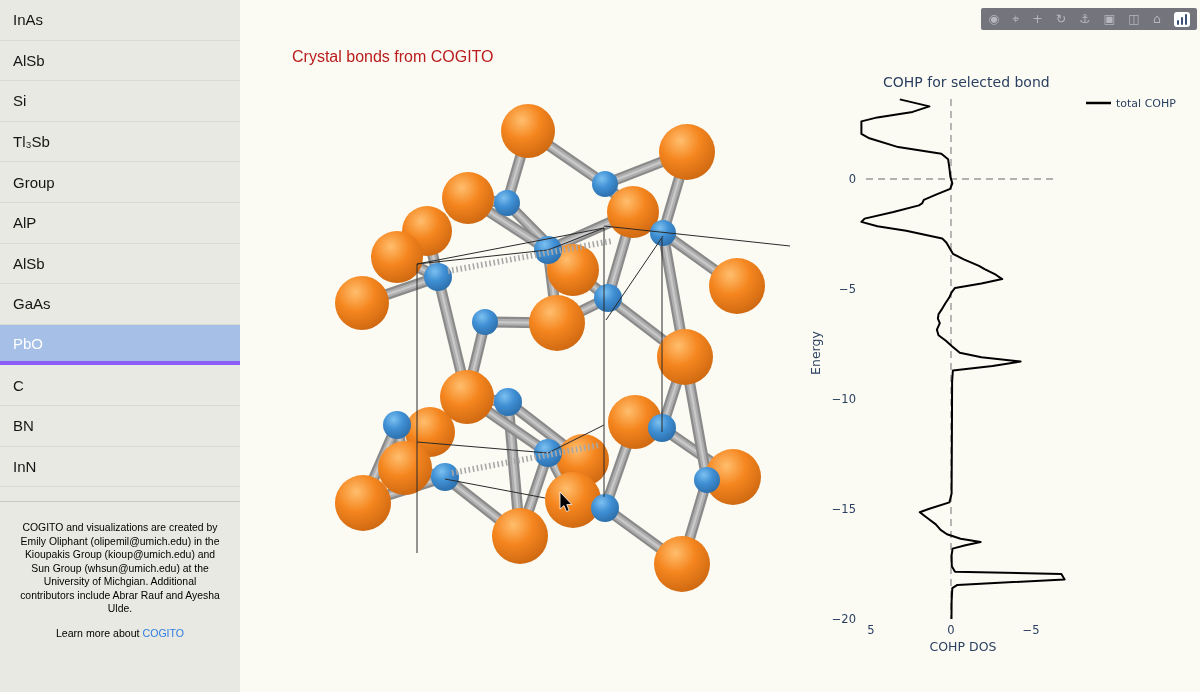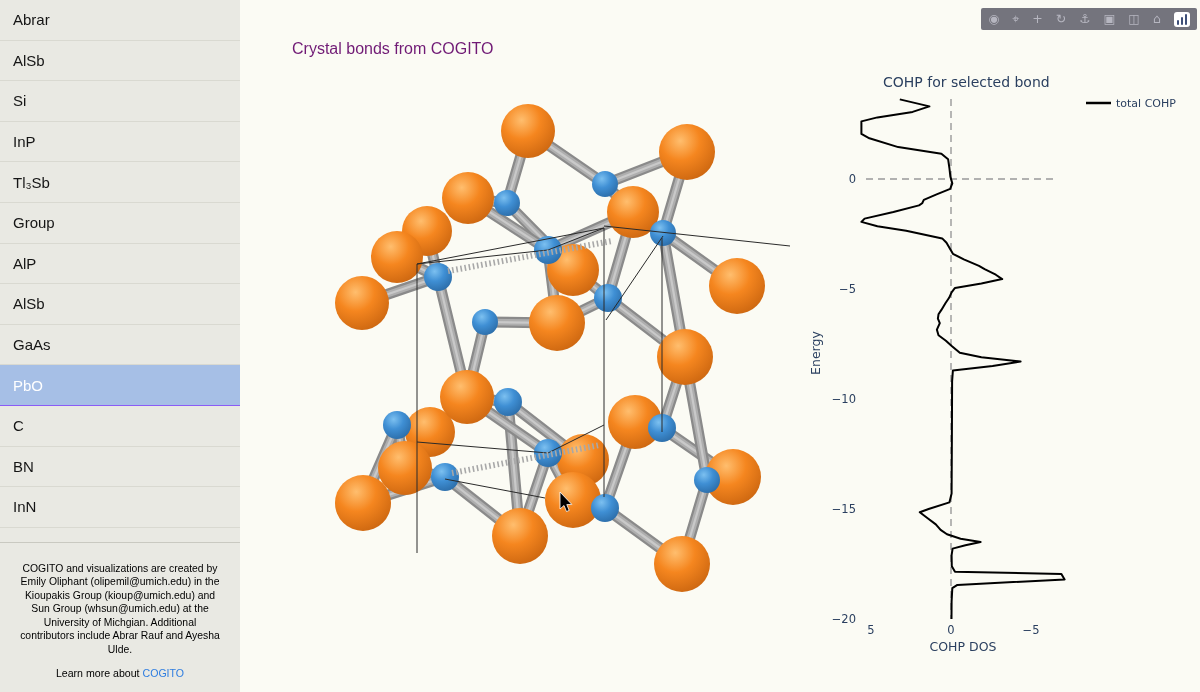--- a/index.html
+++ b/index.html
@@ -6,28 +6,28 @@
   body{width:1200px;height:692px;overflow:hidden;background:#fbfbf4;
        font-family:"Liberation Sans",sans-serif;}
   #app{position:relative;width:1200px;height:692px;background:#fbfbf4;}
 
   
   #sidebar{position:absolute;left:0;top:0;width:240px;height:692px;
            background:#e9e9e3;box-sizing:border-box;}
   .side-item{height:40.6px;box-sizing:border-box;display:flex;align-items:center;
              padding-left:13px;font-size:15px;color:#151515;cursor:pointer;
              border-bottom:1px solid #d9d9d1;}
-  .side-item.selected{background:#a6bfe6;color:#ffffff;border-bottom:1px solid #8b5cf6;}
+  .side-item.selected{background:#a6bfe6;color:#ffffff;border-bottom:4px solid #8b5cf6;}
   #side-footer{margin-top:14px;border-top:1px solid #c9c9c1;padding:8px 6px 0 6px;}
   #footer-text{font-size:10.4px;line-height:1.3;text-align:center;color:#000;margin:11px;}
   #footer-link-line{font-size:10.6px;text-align:center;color:#000;margin:10px 0 0 0;}
   #footer-link{color:#2e7de0;text-decoration:none;cursor:pointer;}
 
   
-  #main-title{position:absolute;left:292px;top:40px;font-size:16px;color:#701a75;}
+  #main-title{position:absolute;left:292px;top:48px;font-size:16px;color:#b91c1c;}
 
   
   #modebar{position:absolute;top:8px;right:3px;height:20px;display:flex;align-items:center;
            gap:13px;padding:1px 7px;background:rgba(104,104,114,0.92);border-radius:2px;}
   .mb-btn{color:#b6b6c0;font-size:12.5px;line-height:18px;cursor:pointer;
           font-family:"DejaVu Sans",sans-serif;user-select:none;}
   #plotly-logo{width:16px;height:15px;background:#ffffff;border-radius:3px;display:flex;
                align-items:flex-end;justify-content:center;gap:1.5px;padding-bottom:2px;
                box-sizing:border-box;cursor:pointer;}
   #plotly-logo span{display:block;width:2.6px;background:#3e4f78;border-radius:1px;}
@@ -36,24 +36,23 @@
   #viz{position:absolute;left:240px;top:0;width:960px;height:692px;}
   #viz text{font-family:"DejaVu Sans",sans-serif;fill:#2a3f5f;}
 </style>
 </head>
 <body>
 
 <div id="app">
 
   <div id="sidebar">
     <div id="side-list">
-        <div class="side-item">Abrar</div>
+        <div class="side-item">InAs</div>
         <div class="side-item">AlSb</div>
         <div class="side-item">Si</div>
-        <div class="side-item">InP</div>
         <div class="side-item">Tl₃Sb</div>
         <div class="side-item">Group</div>
         <div class="side-item">AlP</div>
         <div class="side-item">AlSb</div>
         <div class="side-item">GaAs</div>
         <div class="side-item selected">PbO</div>
         <div class="side-item">C</div>
         <div class="side-item">BN</div>
         <div class="side-item">InN</div>
       </div>

